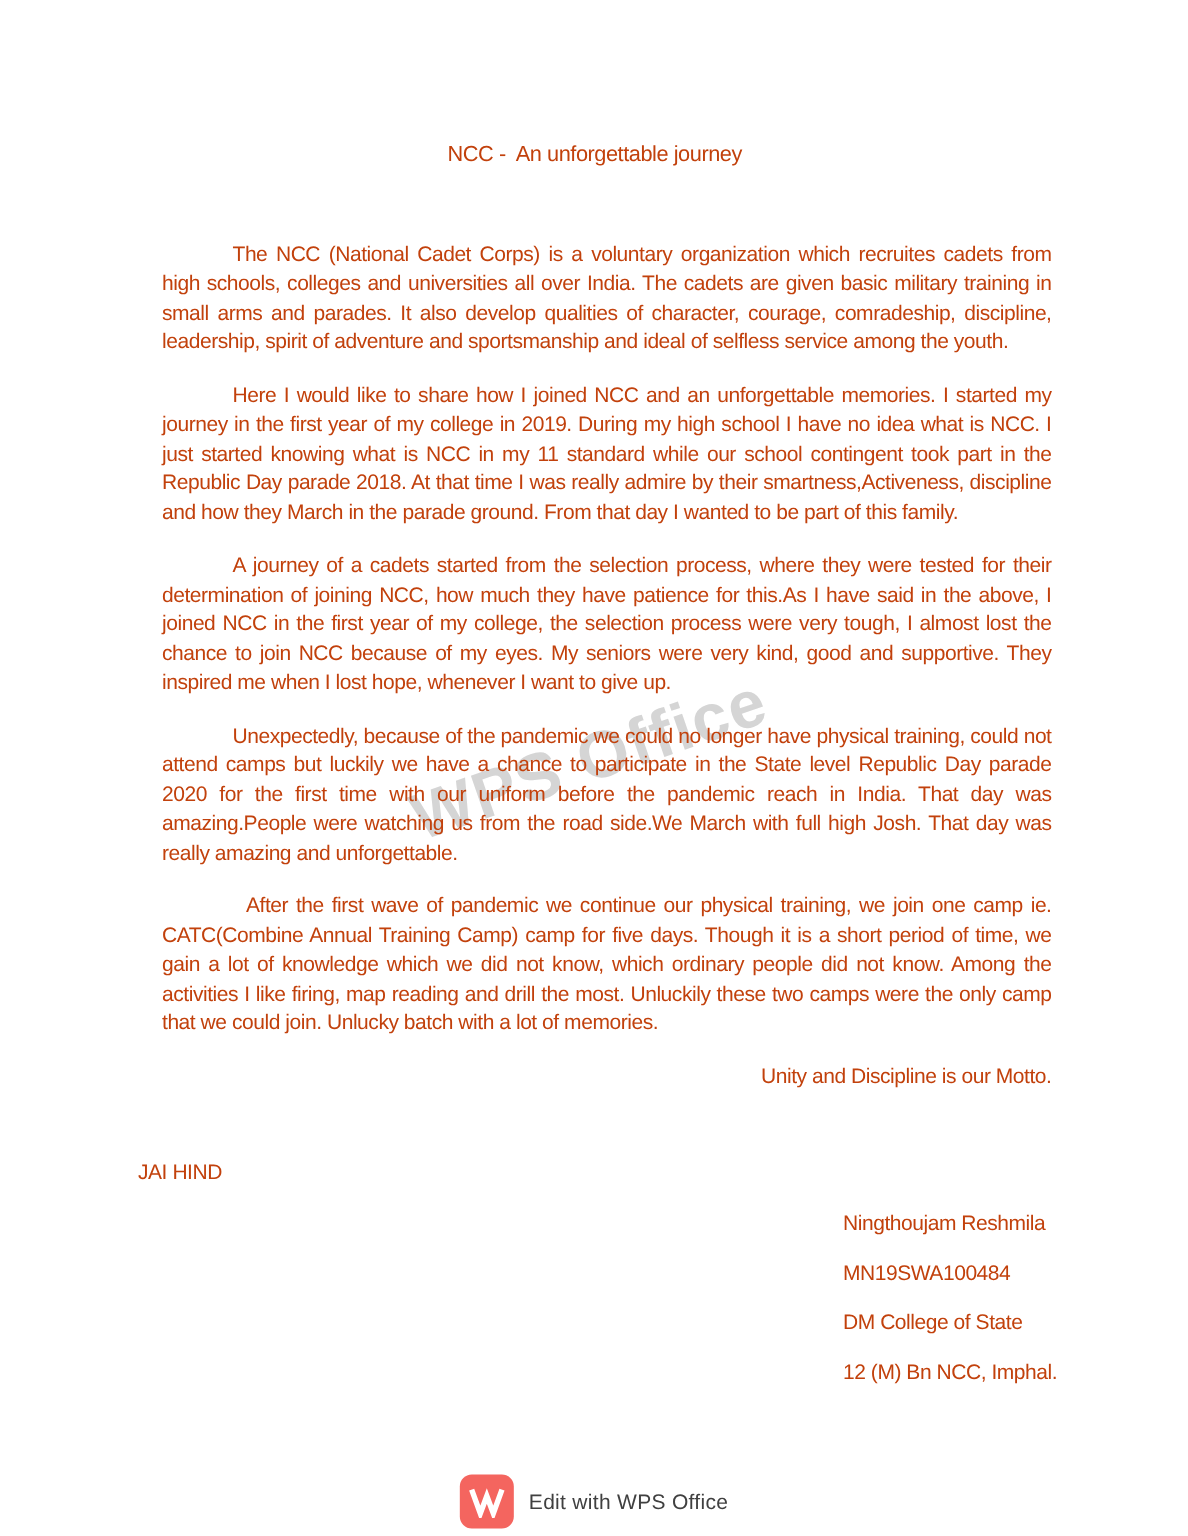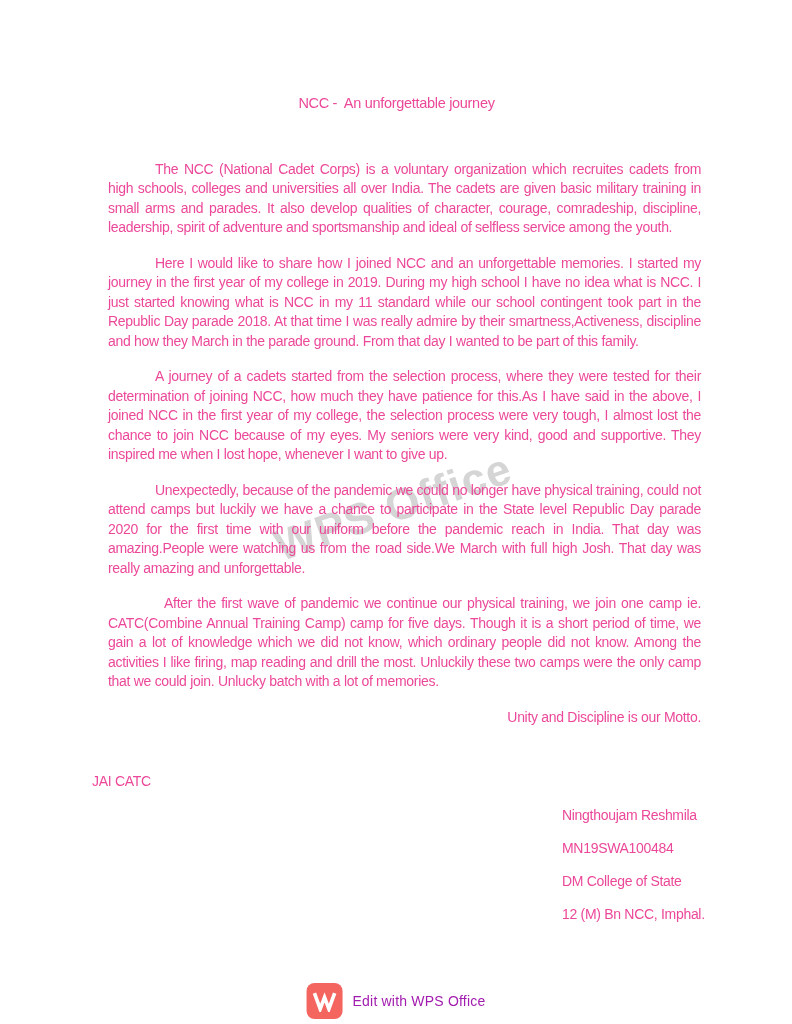--- a/index.html
+++ b/index.html
@@ -29,21 +29,21 @@
     z-index: 0;
     white-space: nowrap;
     user-select: none;
   }
   .content {
     position: absolute;
     left: 0; top: 0;
     width: 792px;
     padding: 94px 91px 0 92px;
     z-index: 1;
-    color: #ec4899;
+    color: #c2410c;
     font-size: 14px;
     line-height: 19.5px;
     letter-spacing: -0.3px;
   }
   .doc-title {
     text-align: center;
     font-size: 14.5px;
     margin-bottom: 46px;
     white-space: pre-wrap;
   }
@@ -86,21 +86,21 @@
     width: 36px; height: 36px;
     border-radius: 8px;
     background: #f4655f;
     display: flex;
     align-items: center;
     justify-content: center;
     flex: 0 0 auto;
   }
   .footer-label {
     font-size: 14px;
-    color: #a21caf;
+    color: #404040;
     letter-spacing: 0.2px;
   }
 </style>
 </head>
 <body>
 
 <div class="page">
 
   <div class="watermark">WPS Office</div>
 
@@ -113,21 +113,21 @@
     <p class="para">Here I would like to share how I joined NCC and an unforgettable memories. I started my journey in the first year of my college in 2019. During my high school I have no idea what is NCC. I just started knowing what is NCC in my 11 standard while our school contingent took part in the Republic Day parade 2018. At that time I was really admire by their smartness,Activeness, discipline and how they March in the parade ground. From that day I wanted to be part of this family.</p>
 
     <p class="para">A journey of a cadets started from the selection process, where they were tested for their determination of joining NCC, how much they have patience for this.As I have said in the above, I joined NCC in the first year of my college, the selection process were very tough, I almost lost the chance to join NCC because of my eyes. My seniors were very kind, good and supportive. They inspired me when I lost hope, whenever I want to give up.</p>
 
     <p class="para">Unexpectedly, because of the pandemic we could no longer have physical training, could not attend camps but luckily we have a chance to participate in the State level Republic Day parade 2020 for the first time with our uniform before the pandemic reach in India. That day was amazing.People were watching us from the road side.We March with full high Josh. That day was really amazing and unforgettable.</p>
 
     <p class="para indent-lg">After the first wave of pandemic we continue our physical training, we join one camp ie. CATC(Combine Annual Training Camp) camp for five days. Though it is a short period of time, we gain a lot of knowledge which we did not know, which ordinary people did not know. Among the activities I like firing, map reading and drill the most. Unluckily these two camps were the only camp that we could join. Unlucky batch with a lot of memories.</p>
 
     <p class="para motto">Unity and Discipline is our Motto.</p>
 
-    <p class="salutation">JAI CATC</p>
+    <p class="salutation">JAI HIND</p>
 
     <div class="signature">
       <div class="sig-line">Ningthoujam Reshmila</div>
       <div class="sig-line">MN19SWA100484</div>
       <div class="sig-line">DM College of State</div>
       <div class="sig-line">12 (M) Bn NCC, Imphal.</div>
     </div>
 
   </div>
 

